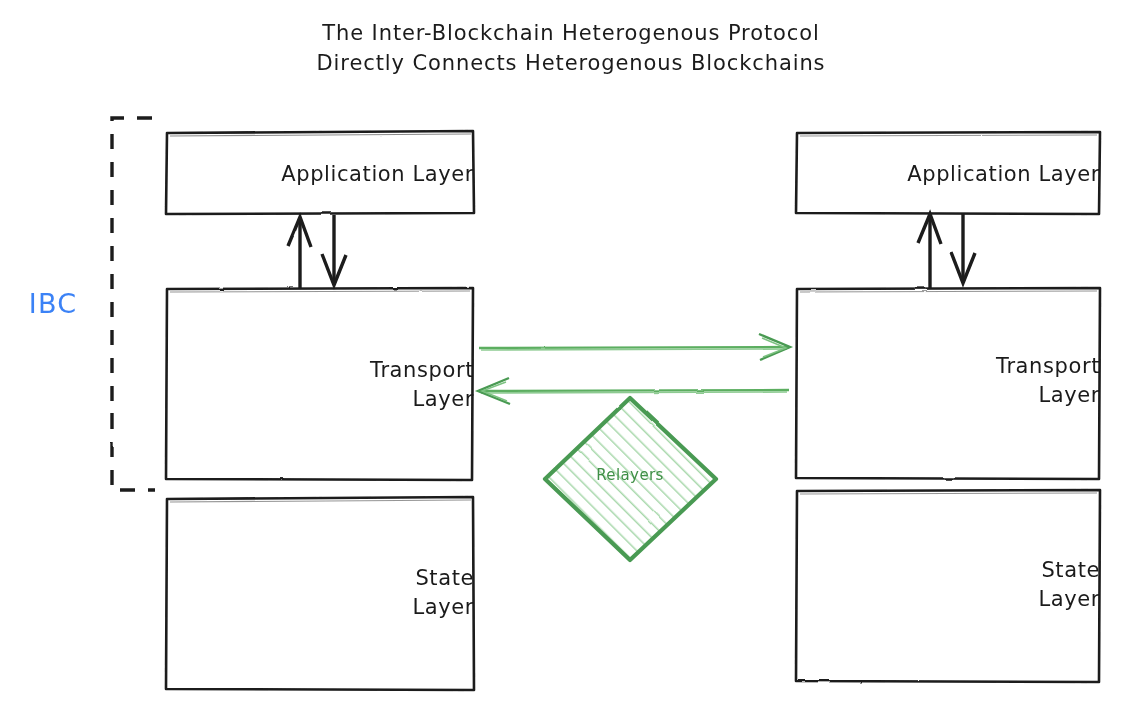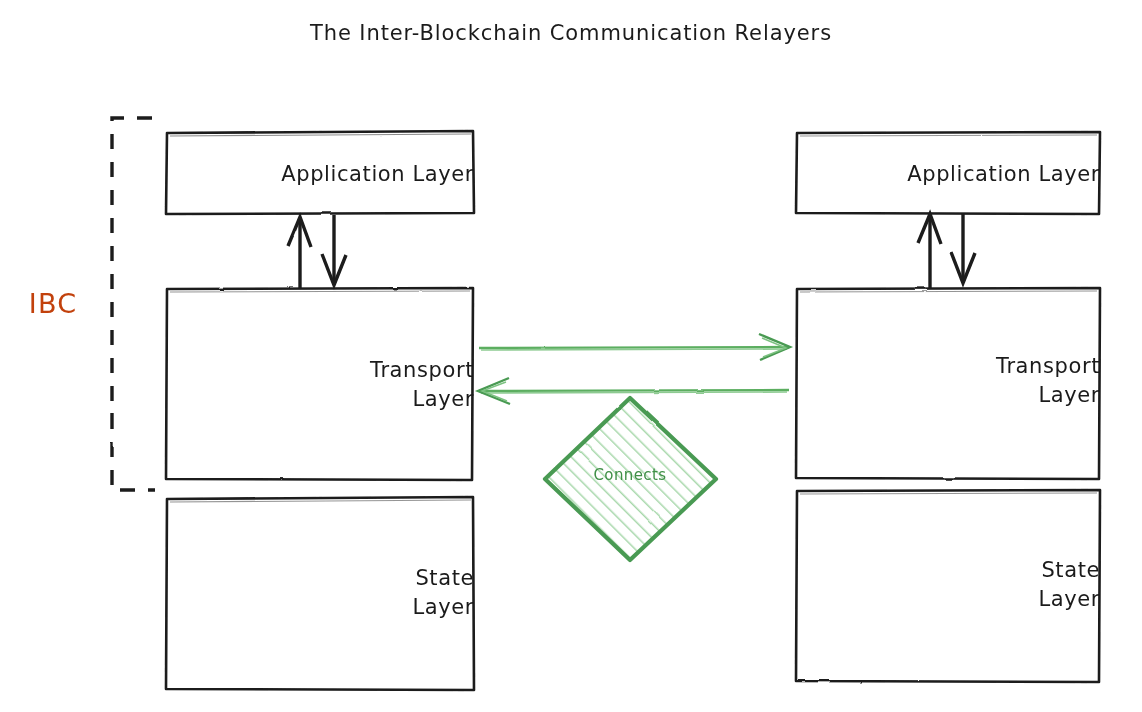--- a/index.html
+++ b/index.html
@@ -57,21 +57,21 @@
     white-space: pre-line;
   }
   .ibc-label {
     position: absolute;
     left: 8px;
     top: 288px;
     width: 90px;
     text-align: center;
     font-size: 27px;
     letter-spacing: 1.2px;
-    color: #c2410c;
+    color: #3b82f6;
   }
   .relayers-label {
     position: absolute;
     left: 555px;
     top: 466px;
     width: 150px;
     text-align: center;
     font-size: 15px;
     letter-spacing: 0.4px;
     color: #3f8f46;
@@ -166,38 +166,39 @@
       <path d="M 509 378 L 478 391 L 510 404" fill="none" stroke="#4a9a52" stroke-width="2.4" stroke-linecap="butt" stroke-linejoin="miter"></path>
       <path d="M 506 382 L 482 391 L 507 401" fill="none" stroke="#7cc281" stroke-width="1.5" stroke-linecap="butt" stroke-linejoin="miter"></path>
     </g>
 
     <g filter="url(#rough)">
       <path d="M 630 398 L 716 479 L 630 560 L 545 479 Z" fill="url(#hatch)" stroke="#4a9a52" stroke-width="4.2" stroke-linejoin="round"></path>
     </g>
   </svg>
 
   <div class="title-block hand">
-    <span class="title-line">The Inter-Blockchain Communication Relayers</span>
+    <span class="title-line">The Inter-Blockchain Heterogenous Protocol</span>
+    <span class="title-line">Directly Connects Heterogenous Blockchains</span>
   </div>
 
   <div class="ibc-label hand">IBC</div>
 
   <div class="box-label hand" style="left:166px; top:160px; width:308px;">Application Layer</div>
   <div class="box-label hand" style="left:166px; top:356px; width:308px;">Transport
 Layer</div>
   <div class="box-label hand" style="left:166px; top:564px; width:308px;">State
 Layer</div>
 
   <div class="box-label hand" style="left:796px; top:160px; width:304px;">Application Layer</div>
   <div class="box-label hand" style="left:796px; top:352px; width:304px;">Transport
 Layer</div>
   <div class="box-label hand" style="left:796px; top:556px; width:304px;">State
 Layer</div>
 
-  <div class="relayers-label hand">Connects</div>
+  <div class="relayers-label hand">Relayers</div>
 
   <div class="hit" style="left:166px; top:132px; width:308px; height:82px;"></div>
   <div class="hit" style="left:166px; top:288px; width:308px; height:192px;"></div>
   <div class="hit" style="left:166px; top:498px; width:308px; height:192px;"></div>
   <div class="hit" style="left:796px; top:132px; width:304px; height:82px;"></div>
   <div class="hit" style="left:796px; top:288px; width:304px; height:192px;"></div>
   <div class="hit" style="left:796px; top:490px; width:304px; height:192px;"></div>
   <div class="hit" style="left:545px; top:398px; width:172px; height:162px;"></div>
 
 </div>

